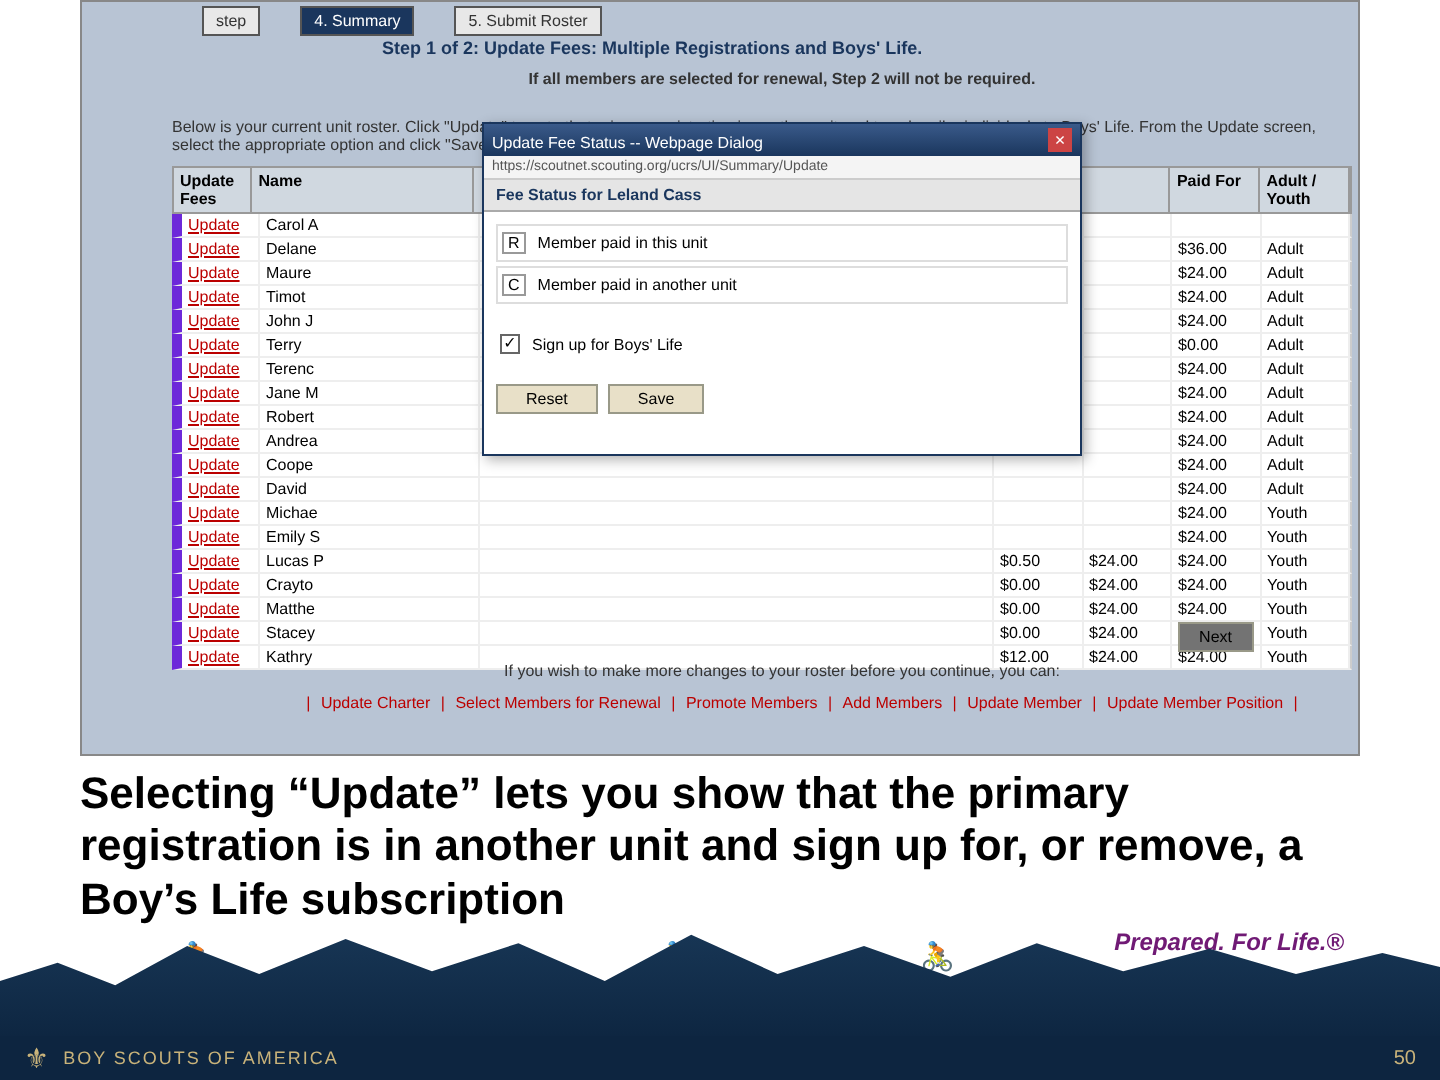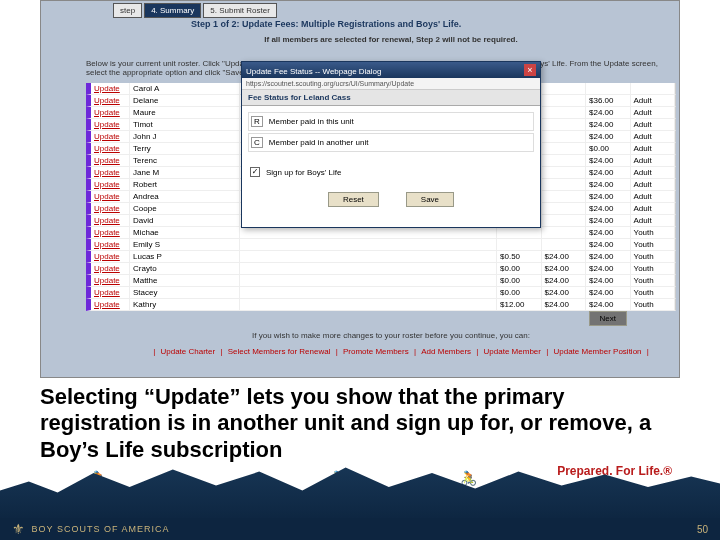--- a/index.html
+++ b/index.html
@@ -1,48 +1,48 @@
 <!DOCTYPE html>
 <html><head>
 <meta charset="utf-8">
 <style>
 *{box-sizing:border-box;margin:0;padding:0}
 body{width:720px;height:540px;background:#fff;font-family:Arial,sans-serif;position:relative;overflow:hidden}
 .slide{width:720px;height:540px;position:relative}
 .screenshot{position:absolute;left:40px;top:0;width:640px;height:378px;background:#b8c4d4;border:1px solid #888}
-.wizard-tabs{position:absolute;left:72px;top:2px;display:flex;gap:2px;font-size:8px}
+.wizard-tabs{position:absolute;left:60px;top:2px;display:flex;gap:20px;font-size:8px}
 .wizard-tab{background:#1a365d;color:#fff;padding:2px 6px;border:1px solid #555}
 .wizard-tab.light{background:#e8e8e8;color:#333}
 .step-title{position:absolute;left:150px;top:18px;width:400px;font-size:9px;font-weight:bold;color:#1a365d}
 .step-note{position:absolute;left:150px;top:34px;width:400px;text-align:center;font-size:8px;font-weight:bold;color:#333}
 .instr{position:absolute;left:45px;top:58px;font-size:8px;color:#333;width:590px}
 .roster{position:absolute;left:45px;top:82px;width:590px;font-size:8px}
 .roster-head{display:flex;background:#d0d8e0;border:1px solid #999;font-weight:bold}
 .roster-head>div{padding:2px 3px;border-right:1px solid #999}
 .col-upd{width:42px}.col-name{width:120px}.col-mid{width:280px}.col-fee{width:48px}.col-bl{width:48px}.col-paid{width:48px}.col-ay{width:48px}
 .roster-row{display:flex;border-left:5px solid #6d28d9;border-right:1px solid #ccc;border-bottom:1px solid #eee;background:#fff}
 .roster-row>div{padding:1px 3px;border-right:1px solid #eee;overflow:hidden;white-space:nowrap}
 .upd-link{color:#b00;text-decoration:underline;cursor:pointer}
 .dialog{position:absolute;left:200px;top:60px;width:300px;background:#fff;border:1px solid #1a365d;box-shadow:2px 2px 6px rgba(0,0,0,0.3);font-size:8px}
 .dlg-title{background:linear-gradient(#3a5a8a,#1a365d);color:#fff;padding:2px 4px;display:flex;justify-content:space-between;align-items:flex-end}
 .dlg-close{background:#c44;color:#fff;width:12px;height:12px;text-align:center;line-height:12px;cursor:pointer;font-size:9px}
 .dlg-url{background:#f4f4f4;padding:2px 4px;color:#555;border-bottom:1px solid #ccc;font-size:7px}
 .dlg-header{background:#e5e5e5;color:#1a365d;padding:3px 6px;font-weight:bold;border-bottom:1px solid #aaa}
 .dlg-body{padding:6px;background:#fff}
 .dlg-opt{display:flex;align-items:center;gap:6px;padding:3px 2px;border:1px solid #ddd;margin-bottom:2px}
 .dlg-check{width:10px;height:10px;border:1px solid #666;display:inline-block;text-align:center;line-height:8px;font-size:8px}
-.dlg-btns{display:flex;gap:27px;justify-content:center;padding:10px 0 14px}
+.dlg-btns{display:flex;gap:5px;justify-content:flex-start;padding:10px 0 14px}
 .dlg-btn{background:#e8e0c8;border:1px solid #998;padding:2px 14px;font-size:8px;cursor:pointer}
 .more-text{position:absolute;left:150px;top:330px;width:400px;text-align:center;font-size:8px;color:#333}
 .action-links{position:absolute;left:110px;top:346px;width:500px;text-align:center;font-size:8px;color:#b00}
 .action-links span{padding:0 3px}
 .next-btn{position:absolute;right:52px;top:310px;background:#737373;border:1px solid #998;padding:2px 10px;font-size:8px;cursor:pointer}
 .caption{position:absolute;left:40px;top:384px;width:640px;font-size:22px;font-weight:bold;color:#000;line-height:1.2}
 .mountains{position:absolute;left:0;bottom:18px;width:720px;height:70px;background:linear-gradient(180deg,#1a3a5a 0%,#0d2540 100%);clip-path:polygon(0 55%,4% 42%,8% 58%,13% 30%,18% 50%,24% 25%,30% 48%,36% 28%,42% 55%,48% 22%,54% 50%,60% 30%,66% 52%,72% 28%,78% 48%,84% 32%,90% 50%,96% 35%,100% 45%,100% 100%,0 100%)}
-.tagline{position:absolute;right:48px;bottom:62px;font-size:12px;font-weight:bold;color:#b91c1c}
+.tagline{position:absolute;right:48px;bottom:62px;font-size:12px;font-weight:bold;font-style:italic;color:#701a75}
 .footer-bar{position:absolute;left:0;bottom:0;width:720px;height:22px;background:#0d2540;display:flex;align-items:center;justify-content:space-between;padding:0 12px}
 .bsa-logo{display:flex;align-items:center;gap:6px;color:#c9b37a;font-size:9px;letter-spacing:1px}
 .fleur{color:#c9b37a;font-size:14px}
 .pagenum{color:#c9b37a;font-size:10px}
 .biker{position:absolute;bottom:54px;font-size:14px;color:#0d2540}
 </style>
 </head>
 <body>
 
 <div class="slide">
@@ -50,20 +50,29 @@
     <div class="wizard-tabs">
       <div class="wizard-tab light">step</div>
       <div class="wizard-tab">4. Summary</div>
       <div class="wizard-tab light">5. Submit Roster</div>
     </div>
     <div class="step-title">Step 1 of 2: Update Fees: Multiple Registrations and Boys' Life.</div>
     <div class="step-note">If all members are selected for renewal, Step 2 will not be required.</div>
     <div class="instr">Below is your current unit roster. Click "Update" to note that primary registration is another unit and to subscribe individuals to Boys' Life. From the Update screen, select the appropriate option and click "Save" to retain and pay no registration fee.</div>
 
     <div class="roster">
+      <div class="roster-head">
+        <div class="col-upd">Update Fees</div>
+        <div class="col-name">Name</div>
+        <div class="col-mid"></div>
+        <div class="col-fee"></div>
+        <div class="col-bl"></div>
+        <div class="col-paid">Paid For</div>
+        <div class="col-ay">Adult / Youth</div>
+      </div>
       <div id="roster-body">
           <div class="roster-row">
             <div class="col-upd"><span class="upd-link">Update</span></div>
             <div class="col-name">Carol A</div>
             <div class="col-mid"></div>
             <div class="col-fee"></div>
             <div class="col-bl"></div>
             <div class="col-paid"></div>
             <div class="col-ay"></div>
           </div>

